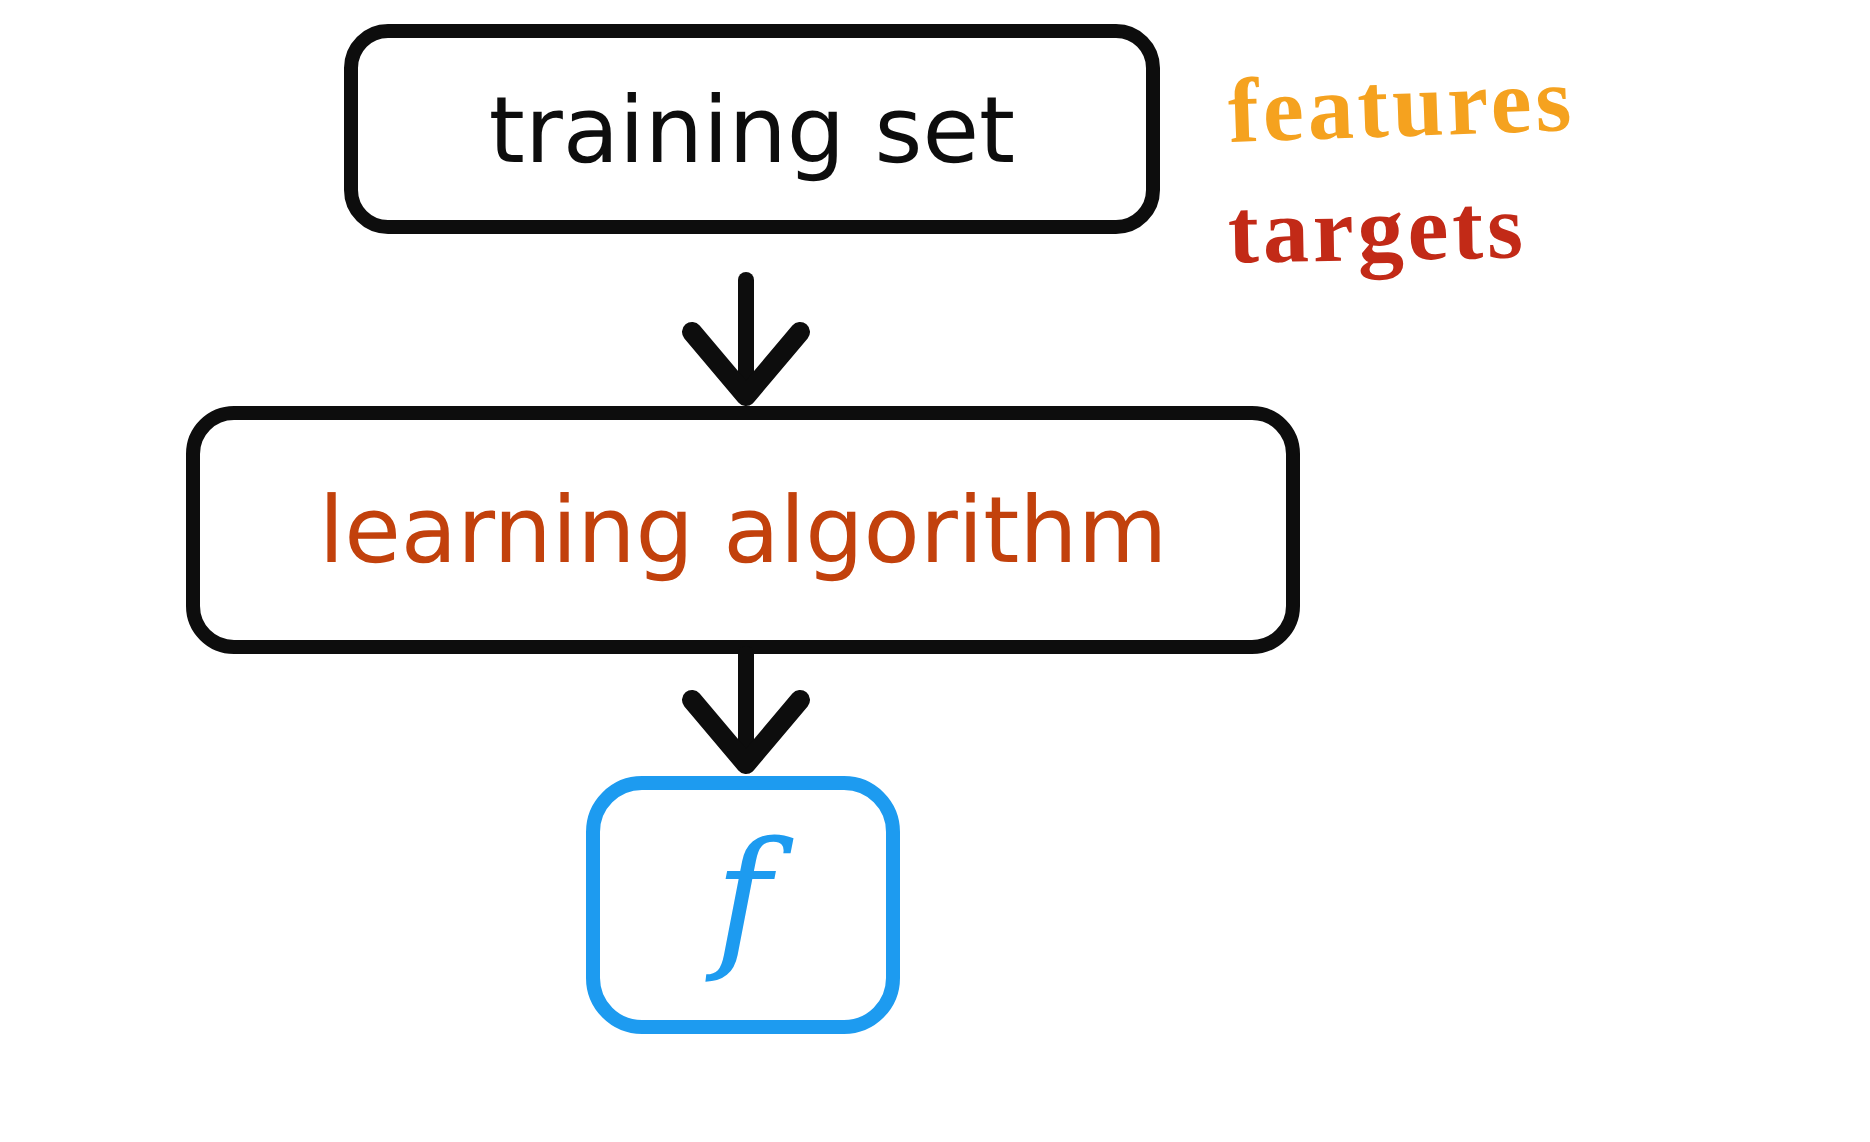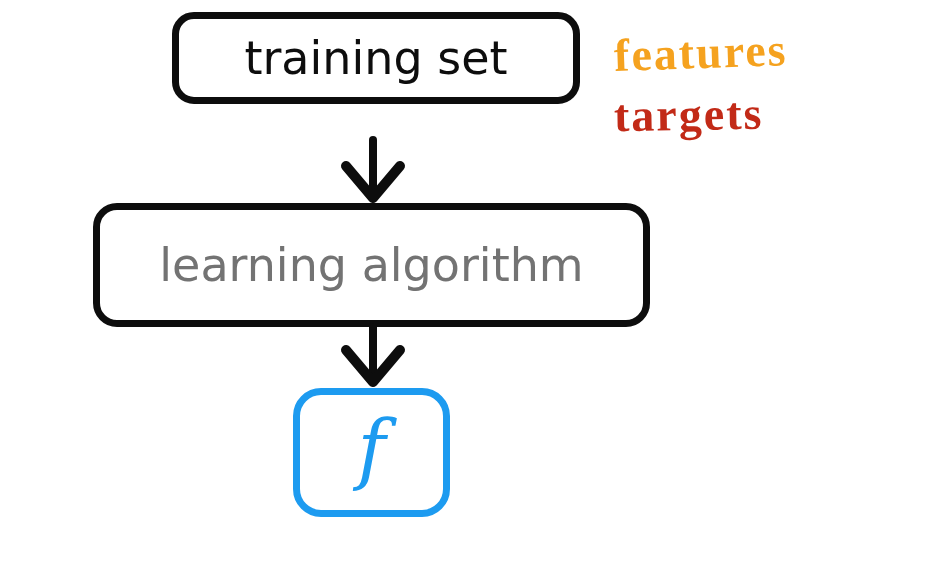--- a/index.html
+++ b/index.html
@@ -26,21 +26,21 @@
     justify-content: center;
   }
   .node-label {
     font-size: 46px;
     color: #0d0d0d;
     line-height: 1;
     white-space: nowrap;
   }
   #node-training-set {
     left: 172px; top: 12px;
-    width: 408px; height: 92px;
+    width: 408px; height: 105px;
     border-radius: 22px;
   }
   #node-learning-algorithm {
     left: 93px; top: 203px;
     width: 557px; height: 124px;
     border-radius: 24px;
   }
   #node-function {
     left: 293px; top: 388px;
     width: 157px; height: 129px;
@@ -90,21 +90,21 @@
   <div class="node" id="node-training-set" style="border-color: rgb(13, 13, 13); background-color: rgb(255, 255, 255);">
     <span class="node-label" style="color: rgb(13, 13, 13);">training set</span>
   </div>
 
   <svg class="arrow" id="arrow-1" width="80" height="64" viewBox="0 0 80 64">
     <line x1="40" y1="0" x2="40" y2="56" stroke-width="8" style="stroke: rgb(13, 13, 13);"></line>
     <polyline points="13,26 40,58 67,26" stroke-width="10" style="stroke: rgb(13, 13, 13);"></polyline>
   </svg>
 
   <div class="node" id="node-learning-algorithm" style="border-color: rgb(13, 13, 13); background-color: rgb(255, 255, 255);">
-    <span class="node-label" style="color: #737373;">learning algorithm</span>
+    <span class="node-label" style="color: #c2410c;">learning algorithm</span>
   </div>
 
   <svg class="arrow" id="arrow-2" width="80" height="61" viewBox="0 0 80 61">
     <line x1="40" y1="0" x2="40" y2="53" stroke-width="8" style="stroke: rgb(13, 13, 13);"></line>
     <polyline points="13,23 40,55 67,23" stroke-width="10" style="stroke: rgb(13, 13, 13);"></polyline>
   </svg>
 
   <div class="node" id="node-function" style="border-color: rgb(29, 155, 240); background-color: rgb(255, 255, 255);">
     <span class="node-label" style="color: rgb(29, 155, 240);">f</span>
   </div>

